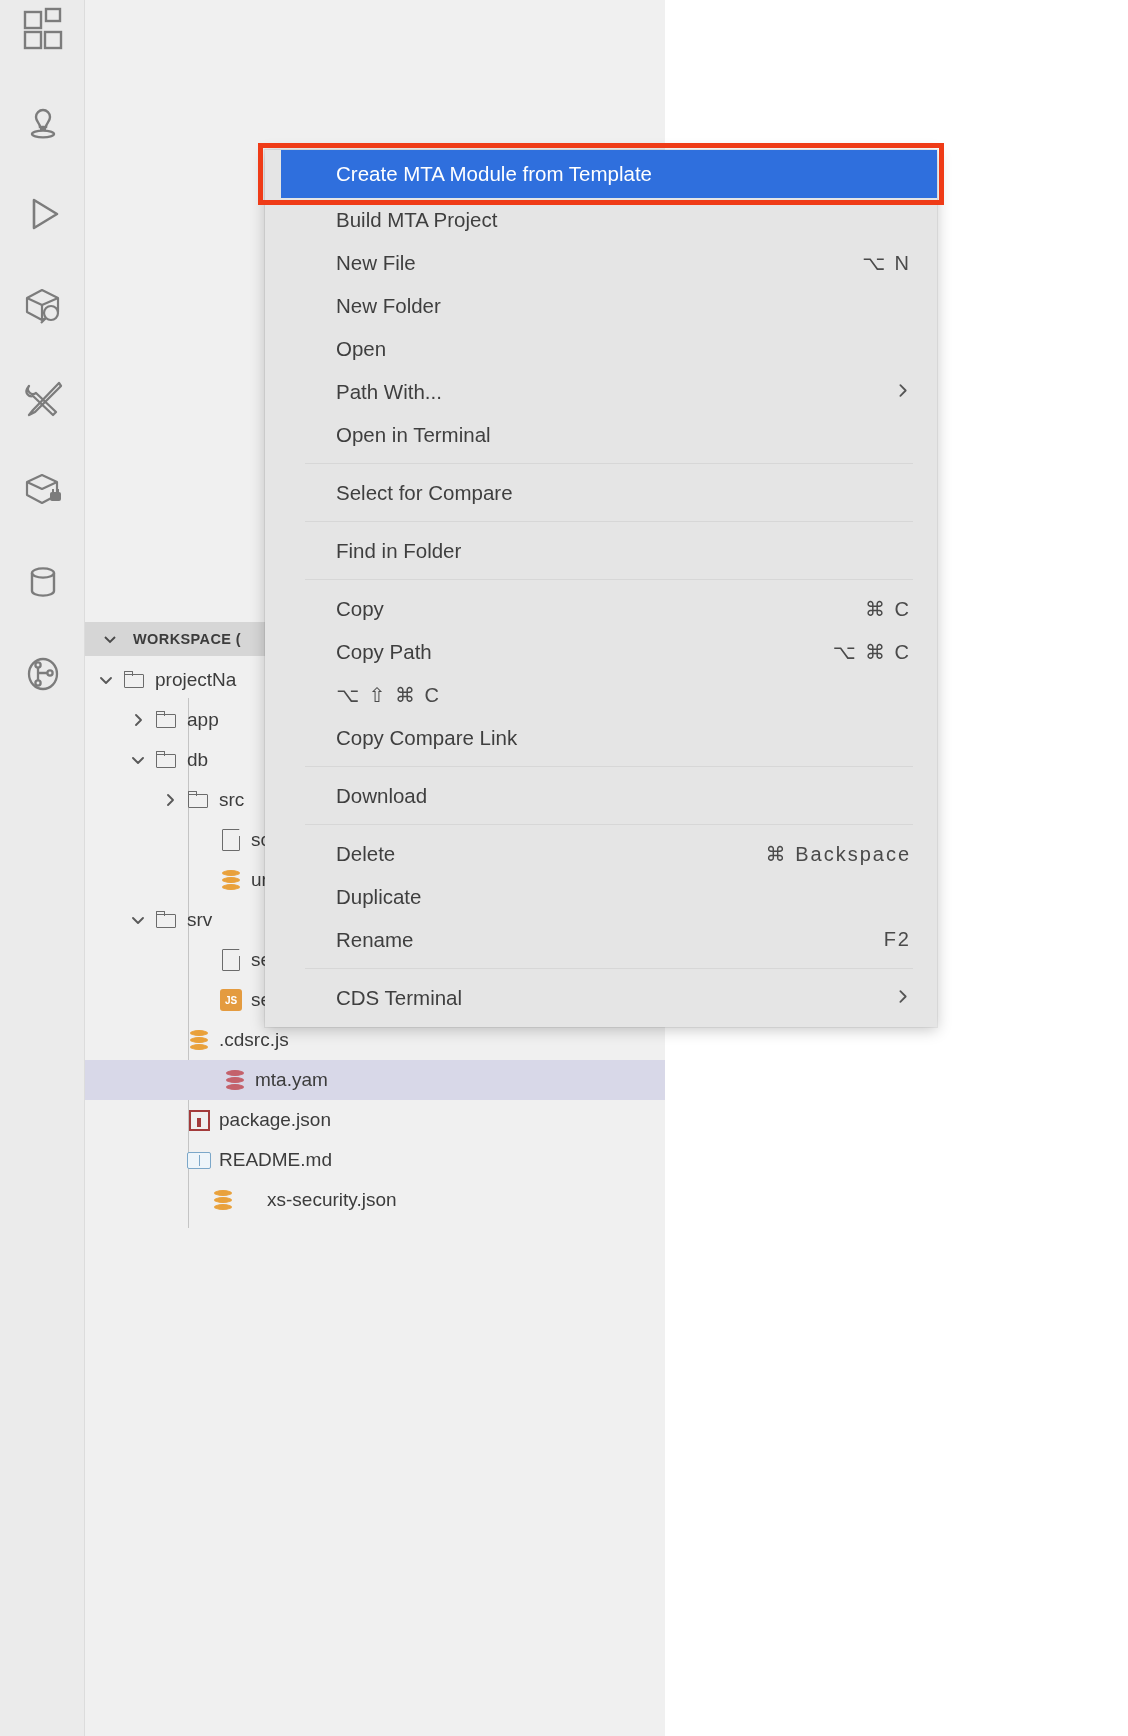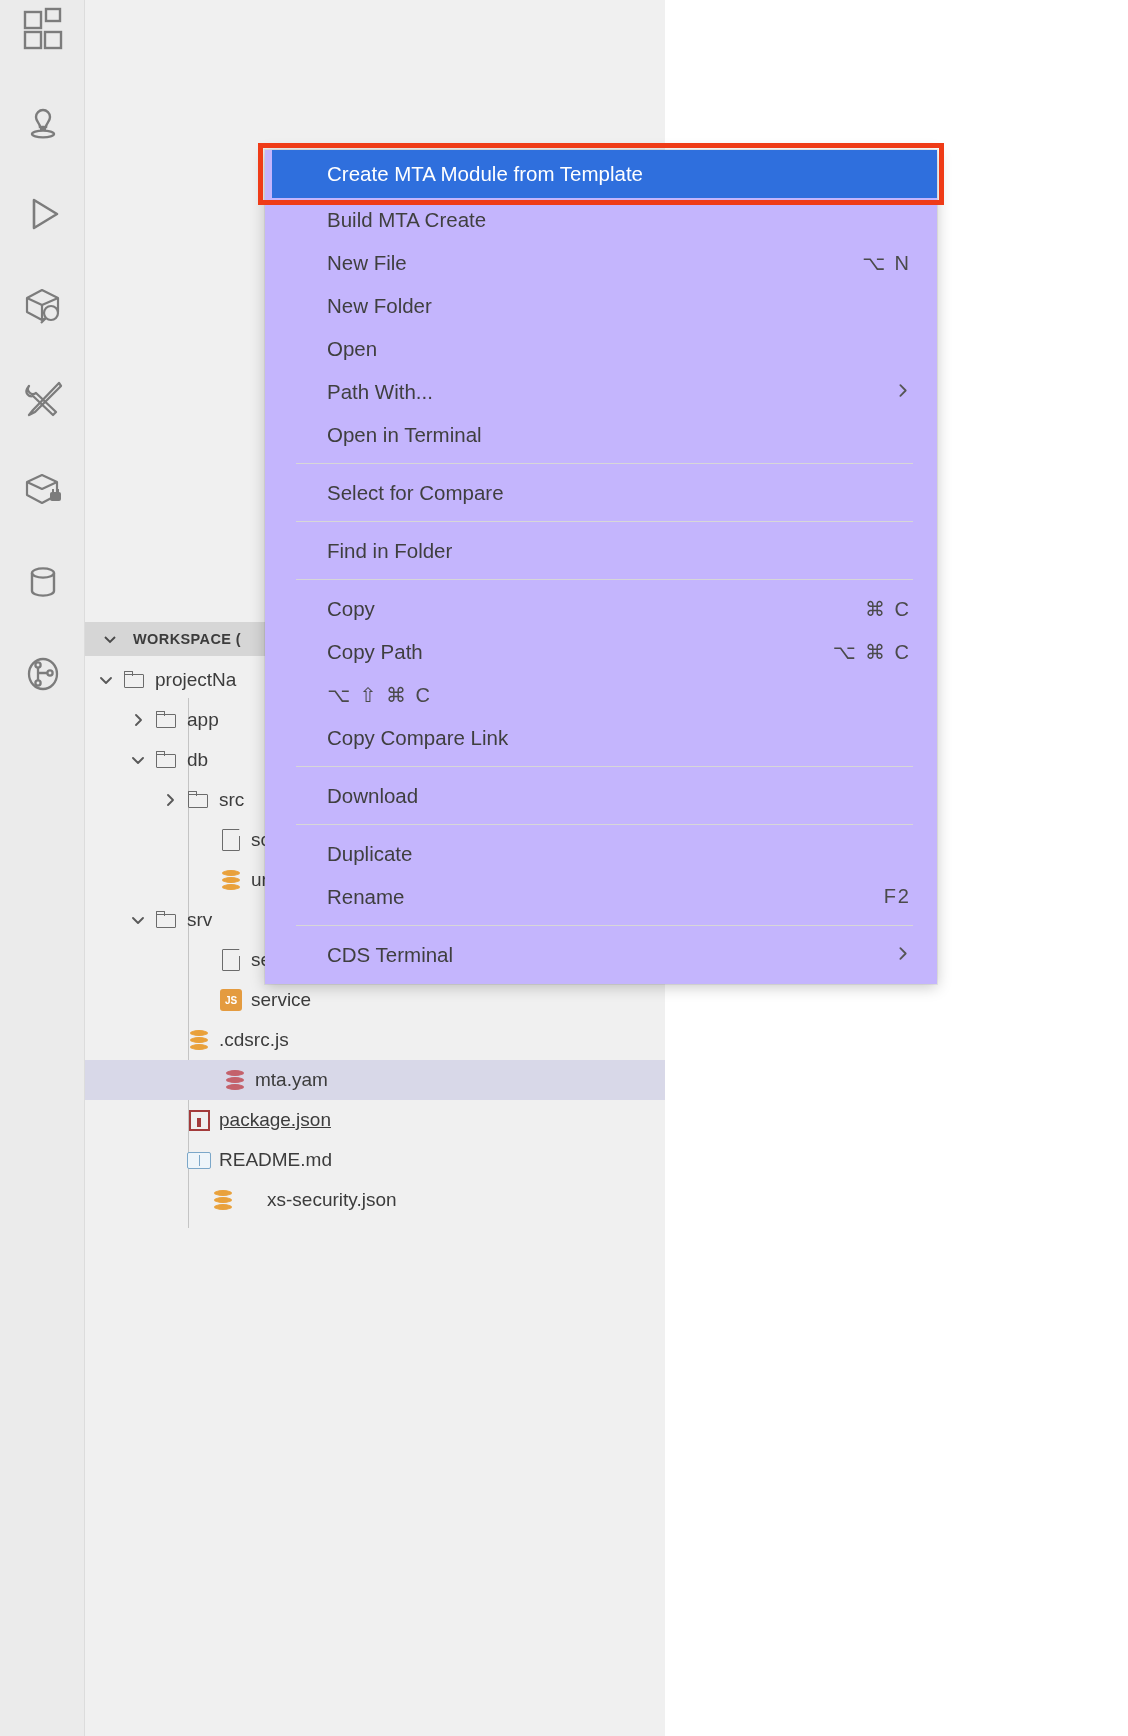--- a/index.html
+++ b/index.html
@@ -87,23 +87,23 @@
   .npm-glyph i{width:4px;height:9px;background:#a33b3b;display:block;margin-top:4px;}
   .md-glyph{
     width:24px;height:17px;border:1.7px solid #7ba7c9;box-sizing:border-box;border-radius:2px;
     display:flex;align-items:center;justify-content:center;position:relative;background:#eef5fa;
   }
   .md-glyph:before{content:"";position:absolute;left:50%;top:2px;bottom:2px;width:1.4px;background:#7ba7c9;}
 
   
   #context-menu{
     position:absolute;left:265px;top:150px;width:672px;
-    background:#c4b5fd;
+    background:#e5e5e5;
     box-shadow:0 3px 14px rgba(0,0,0,.22), 0 0 0 1px rgba(0,0,0,.06);
-    padding:0 0 8px 7px;
+    padding:0 0 8px 16px;
     box-sizing:border-box;
     z-index:30;
   }
   .menu-item{
     height:43px;display:flex;align-items:center;
     padding:0 26px 0 55px;box-sizing:border-box;
     font-size:20.5px;color:#3f3f3f;
     position:relative;
   }
   .menu-item .label{flex:1 1 auto;white-space:nowrap;}
@@ -326,21 +326,21 @@
         <span class="twisty empty"></span>
         <span class="ficon">
           <span class="db-glyph">
             <span style="top:0px;background:#c4616b;border:1.5px solid #c4616b;"></span>
             <span style="top:7px;background:#c4616b;border:1.5px solid #c4616b;"></span>
             <span style="top:14px;background:#c4616b;border:1.5px solid #c4616b;"></span>
           </span>
         </span>
         <span class="tname">mta.yam</span>
       </div>
-      <div class="tree-row" style="padding-left: 72px; text-decoration: underline;">
+      <div class="tree-row" style="padding-left: 72px;">
         <span class="twisty empty"></span>
         <span class="ficon">
           <span class="npm-glyph">
             <i></i>
           </span>
         </span>
         <span class="tname">package.json</span>
       </div>
       <div class="tree-row" style="padding-left: 72px;">
         <span class="twisty empty"></span>
@@ -361,21 +361,21 @@
         <span class="tname">xs-security.json</span>
       </div>
     </div>
 </div>
 
 <div id="context-menu">
     <div class="menu-item highlight">
       <span class="label">Create MTA Module from Template</span>
     </div>
     <div class="menu-item">
-      <span class="label">Build MTA Create</span>
+      <span class="label">Build MTA Project</span>
     </div>
     <div class="menu-item">
       <span class="label">New File</span>
       <span class="shortcut">⌥ N</span>
     </div>
     <div class="menu-item">
       <span class="label">New Folder</span>
     </div>
     <div class="menu-item">
       <span class="label">Open</span>
@@ -411,20 +411,24 @@
     </div>
     <div class="menu-item">
       <span class="label">Copy Compare Link</span>
     </div>
     <div class="menu-sep"></div>
     <div class="menu-item">
       <span class="label">Download</span>
     </div>
     <div class="menu-sep"></div>
     <div class="menu-item">
+      <span class="label">Delete</span>
+      <span class="shortcut">⌘ Backspace</span>
+    </div>
+    <div class="menu-item">
       <span class="label">Duplicate</span>
     </div>
     <div class="menu-item">
       <span class="label">Rename</span>
       <span class="shortcut">F2</span>
     </div>
     <div class="menu-sep"></div>
     <div class="menu-item">
       <span class="label">CDS Terminal</span>
       <span class="chev"><svg width="17" height="17" viewBox="0 0 16 16" fill="none" stroke="#555" stroke-width="1.7" stroke-linecap="round" stroke-linejoin="round">

